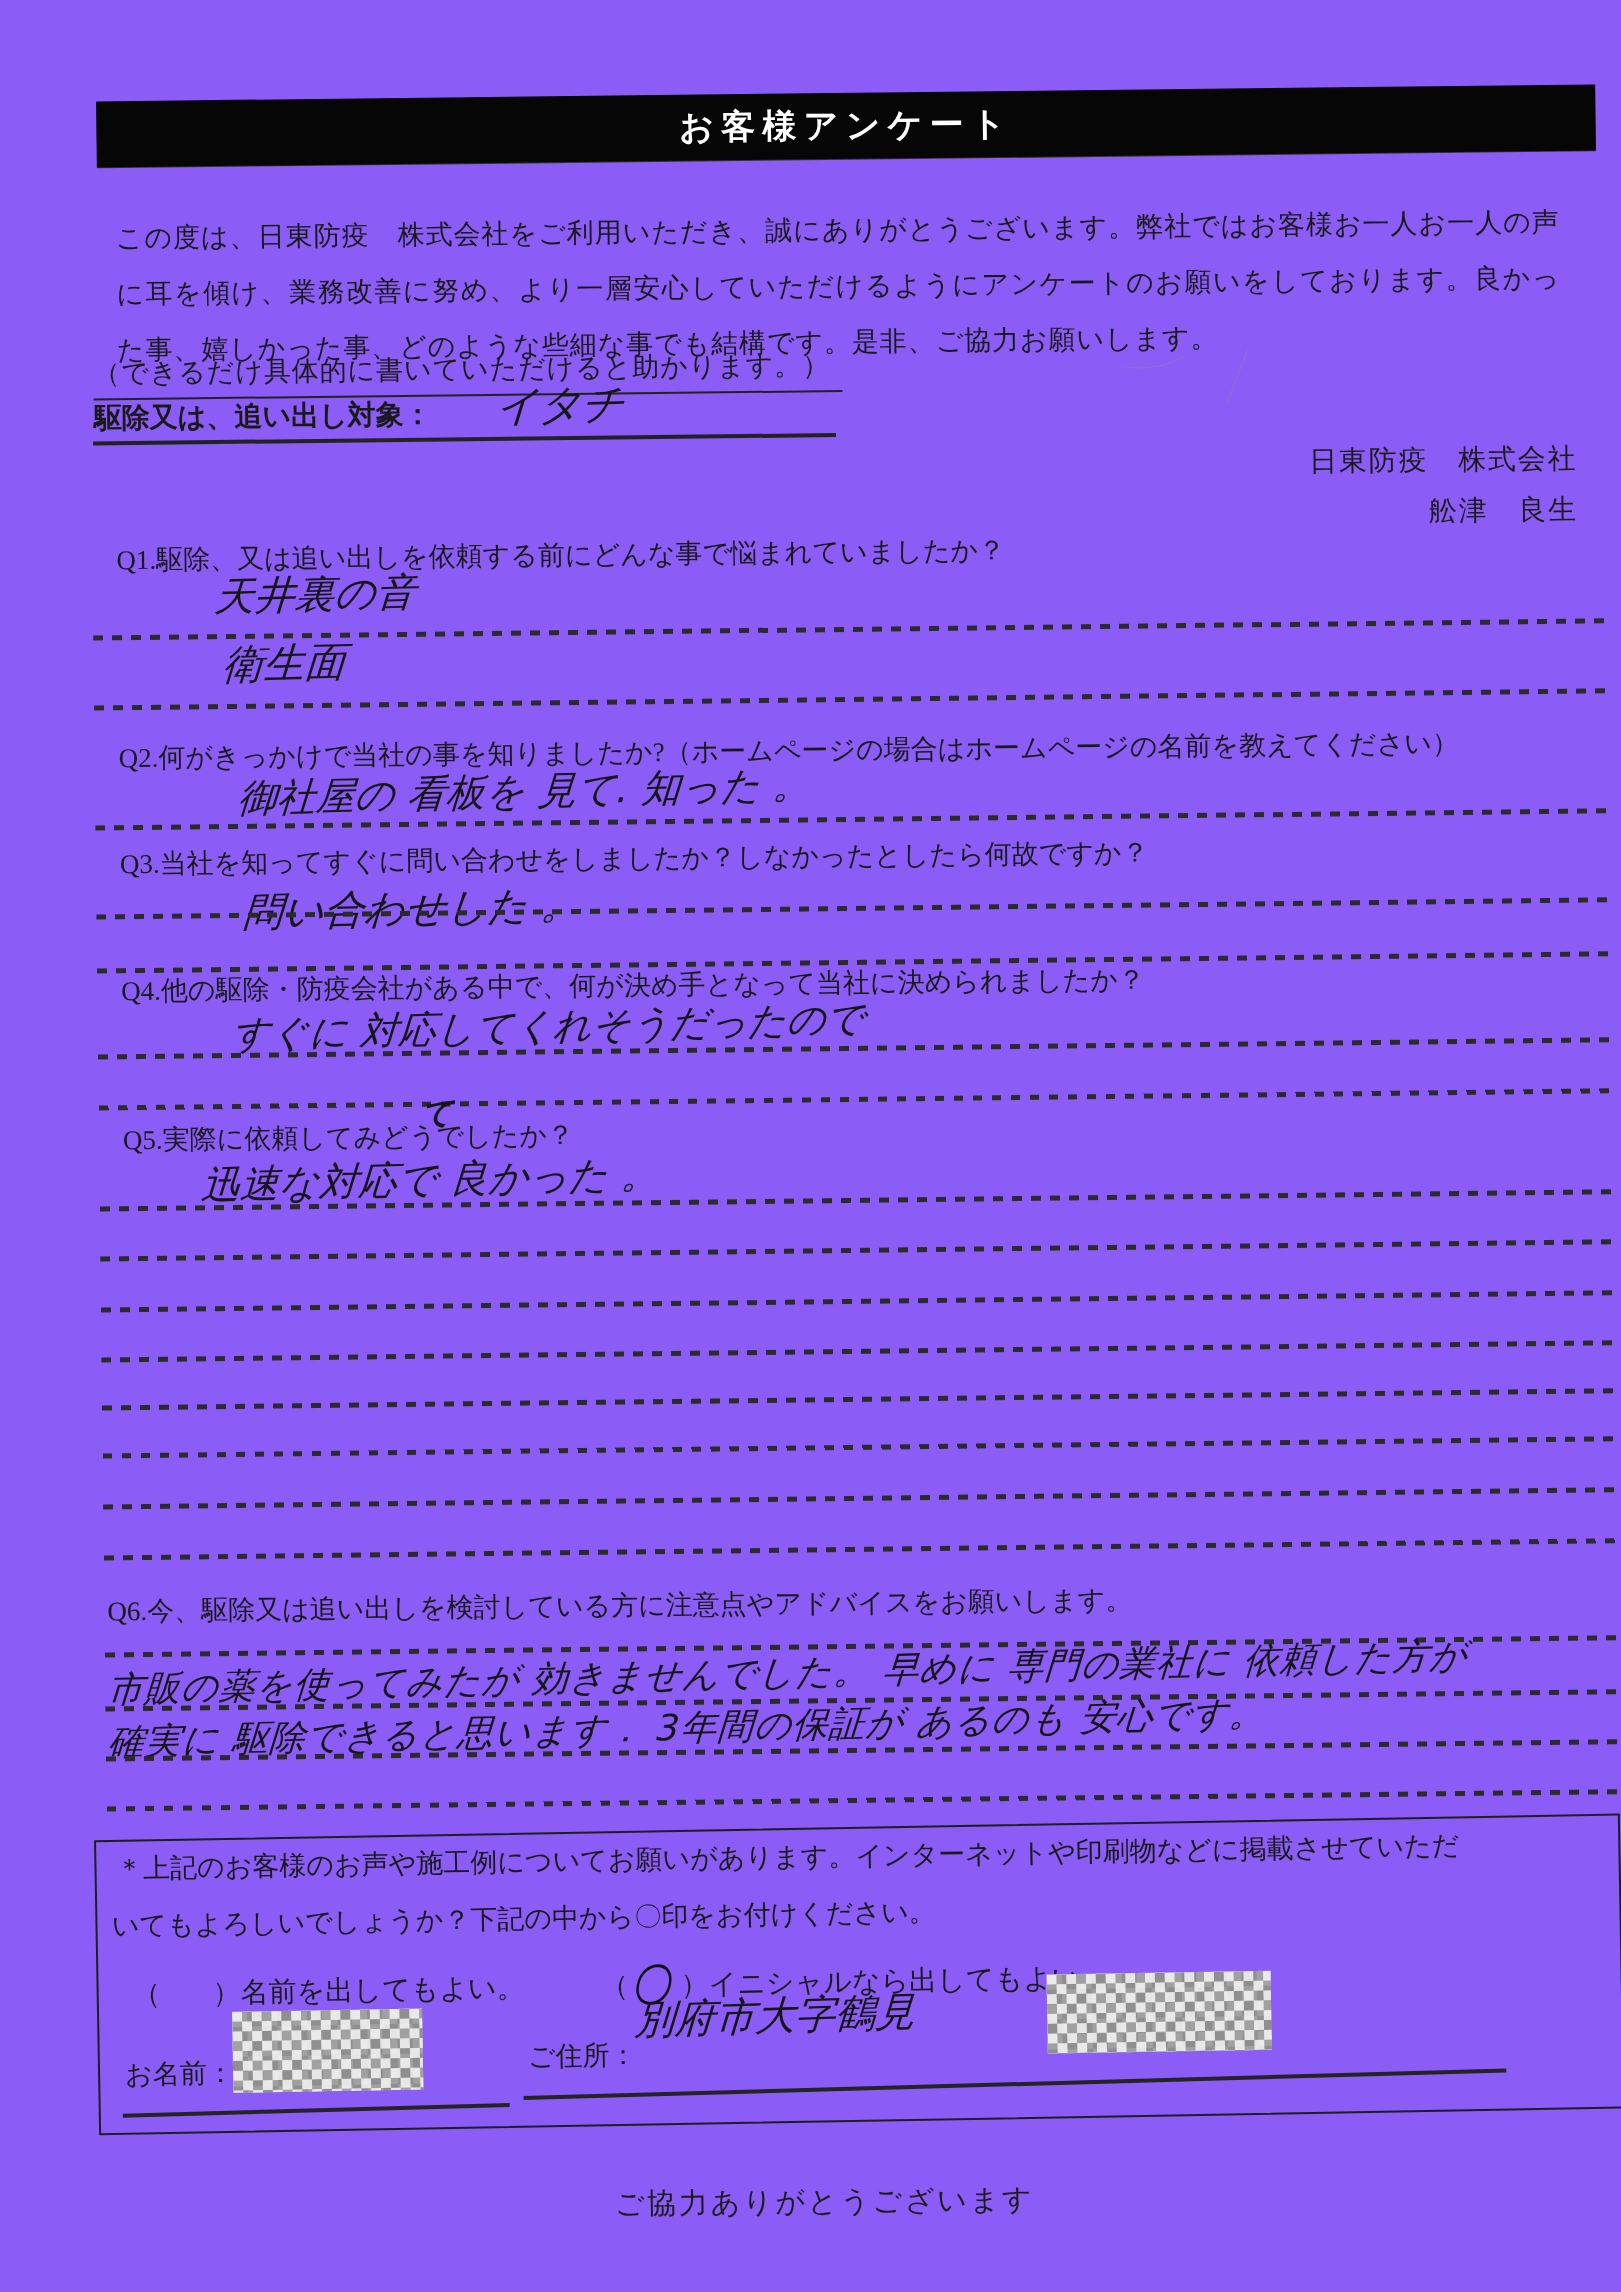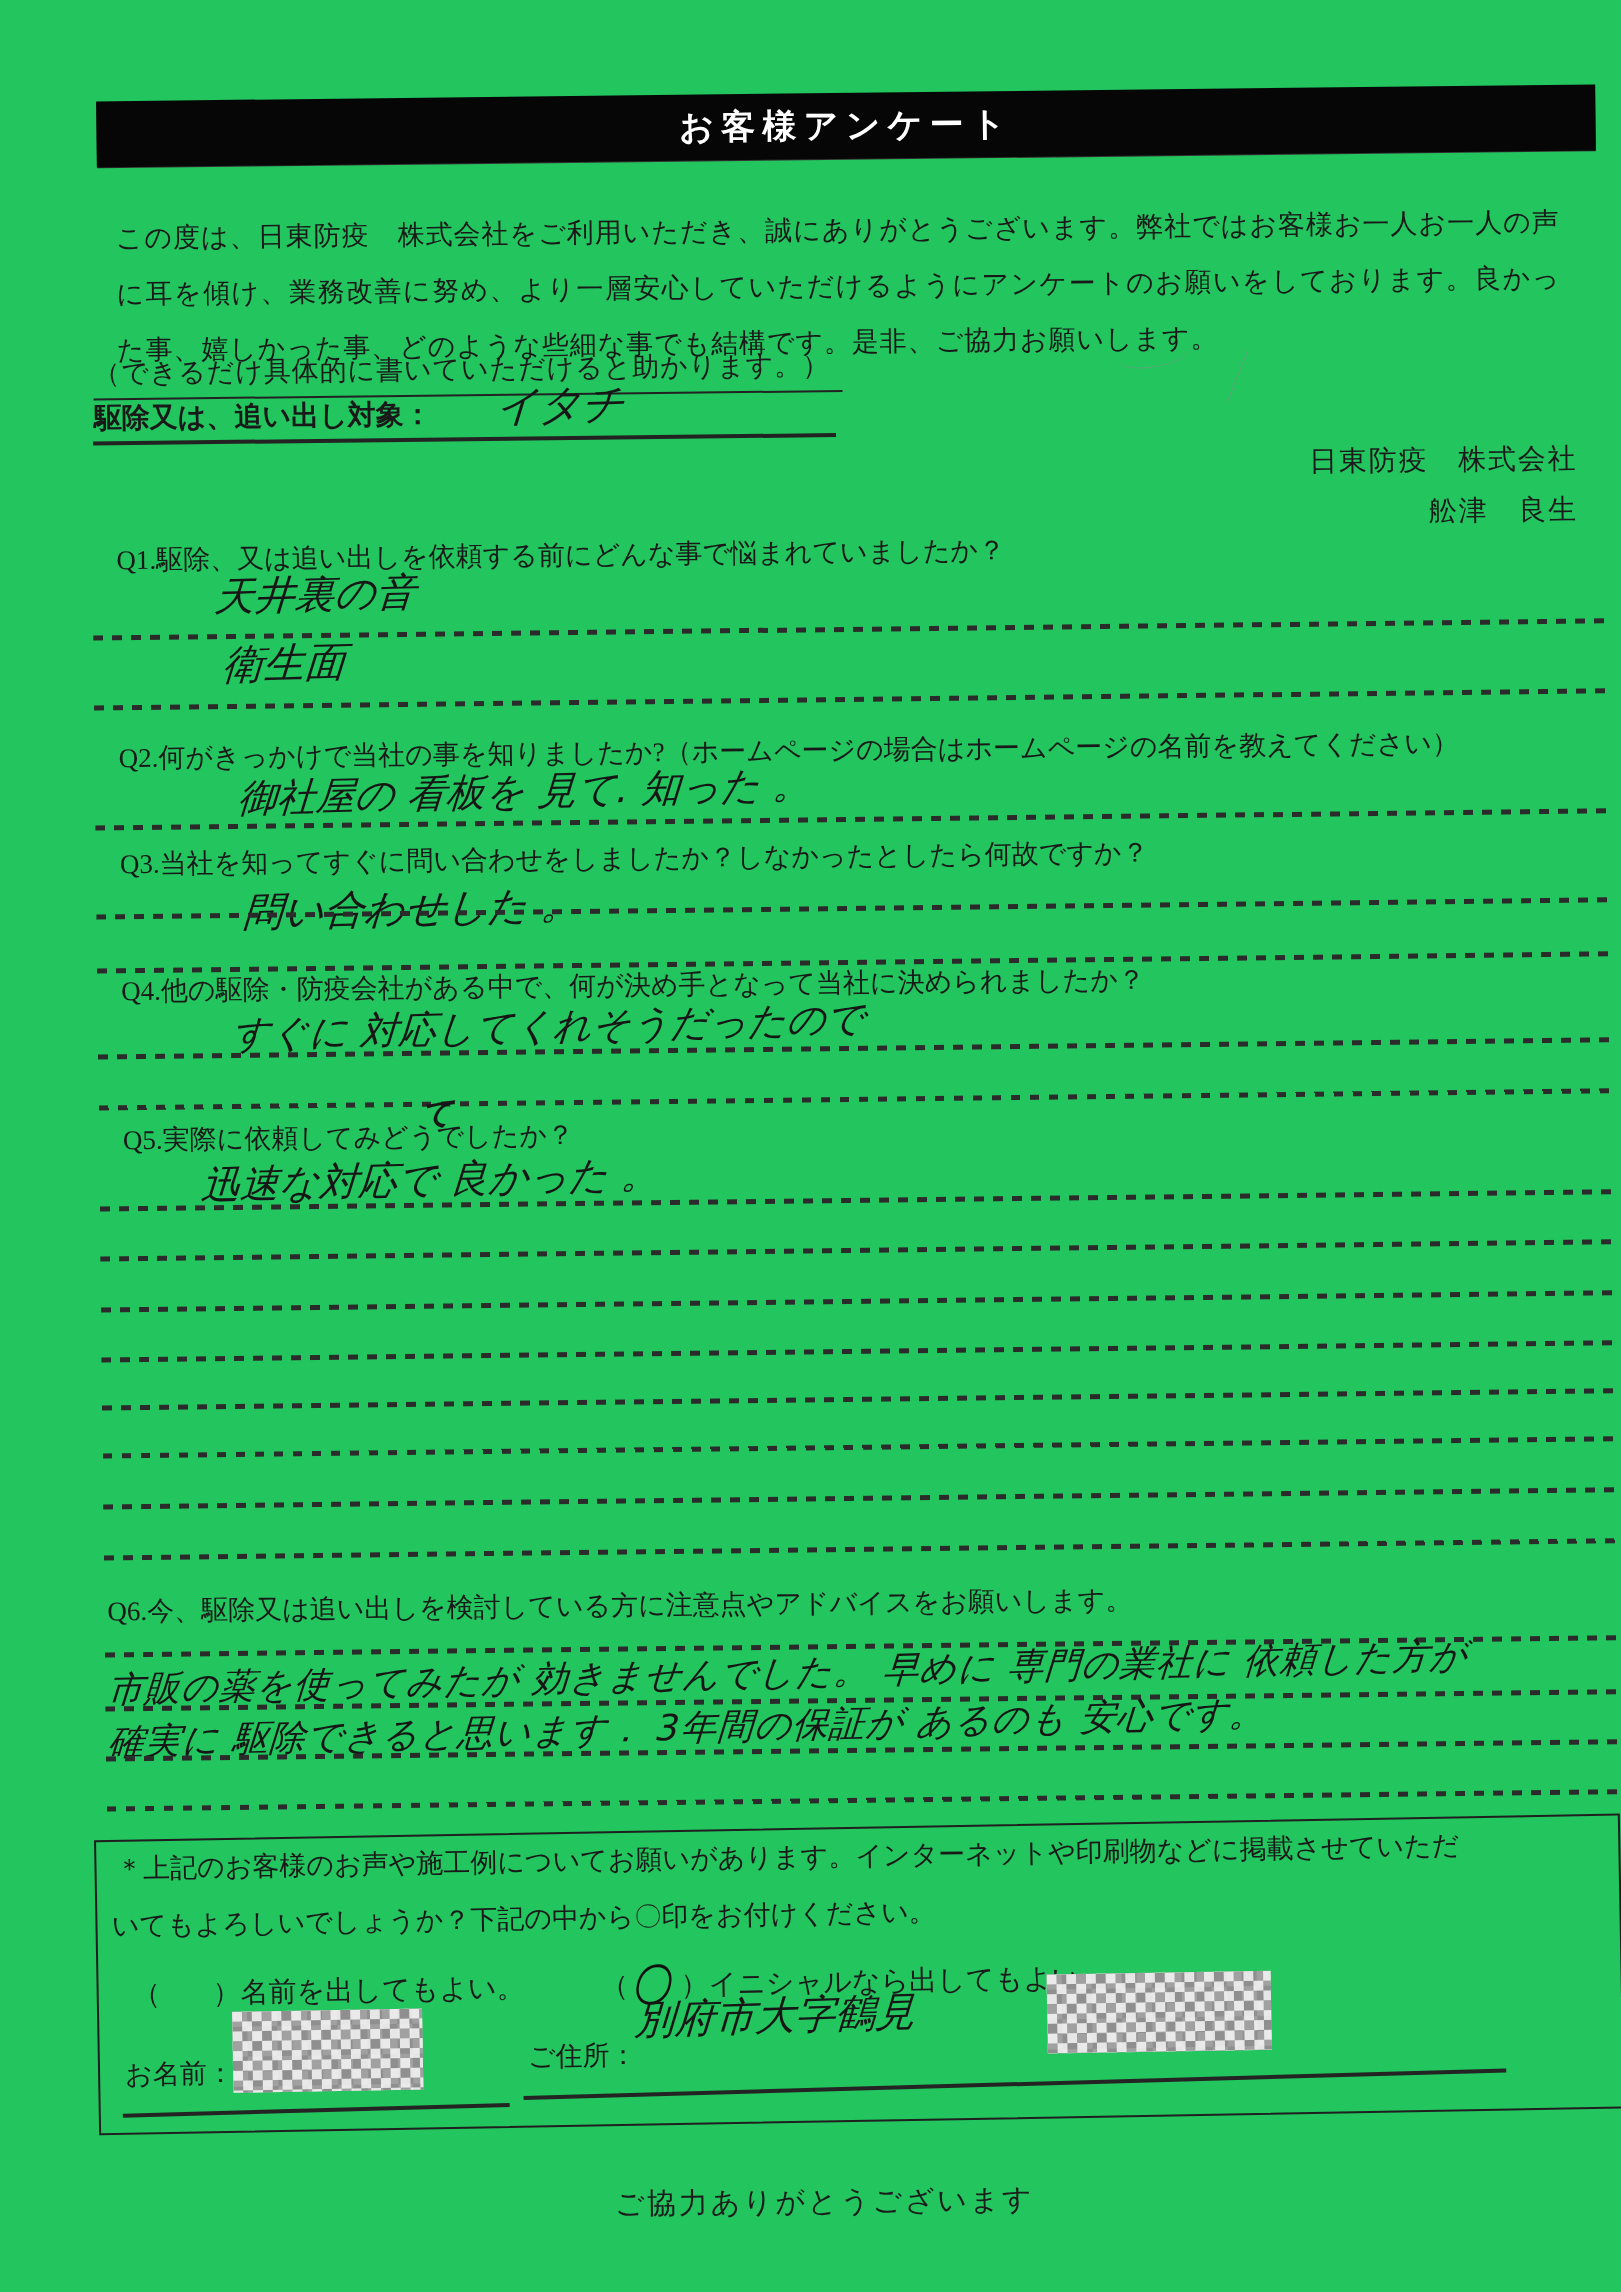--- a/index.html
+++ b/index.html
@@ -1,19 +1,19 @@
 <!DOCTYPE html>
 <html lang="ja" style="font-size:14.3px"><head>
 <meta charset="utf-8">
 <style>
   html,body{margin:0;padding:0;background:#9a9a98;}
   .sheet{
     position:relative;
     width:1621px;height:2293px;
-    background:#22c55e;
+    background:#8b5cf6;
     overflow:hidden;
     font-family:"Liberation Serif","DejaVu Serif",serif;
     color:#1b1b1b;
   }
   .tilt{position:absolute;inset:0;transform:rotate(-0.65deg);transform-origin:52% 42%;}
   
   .header-bar{
     position:absolute;left:106px;top:93px;width:1499px;height:66px;
     background:#060606;display:flex;align-items:center;justify-content:center;
     box-shadow:0 0.9px 0 #333;

